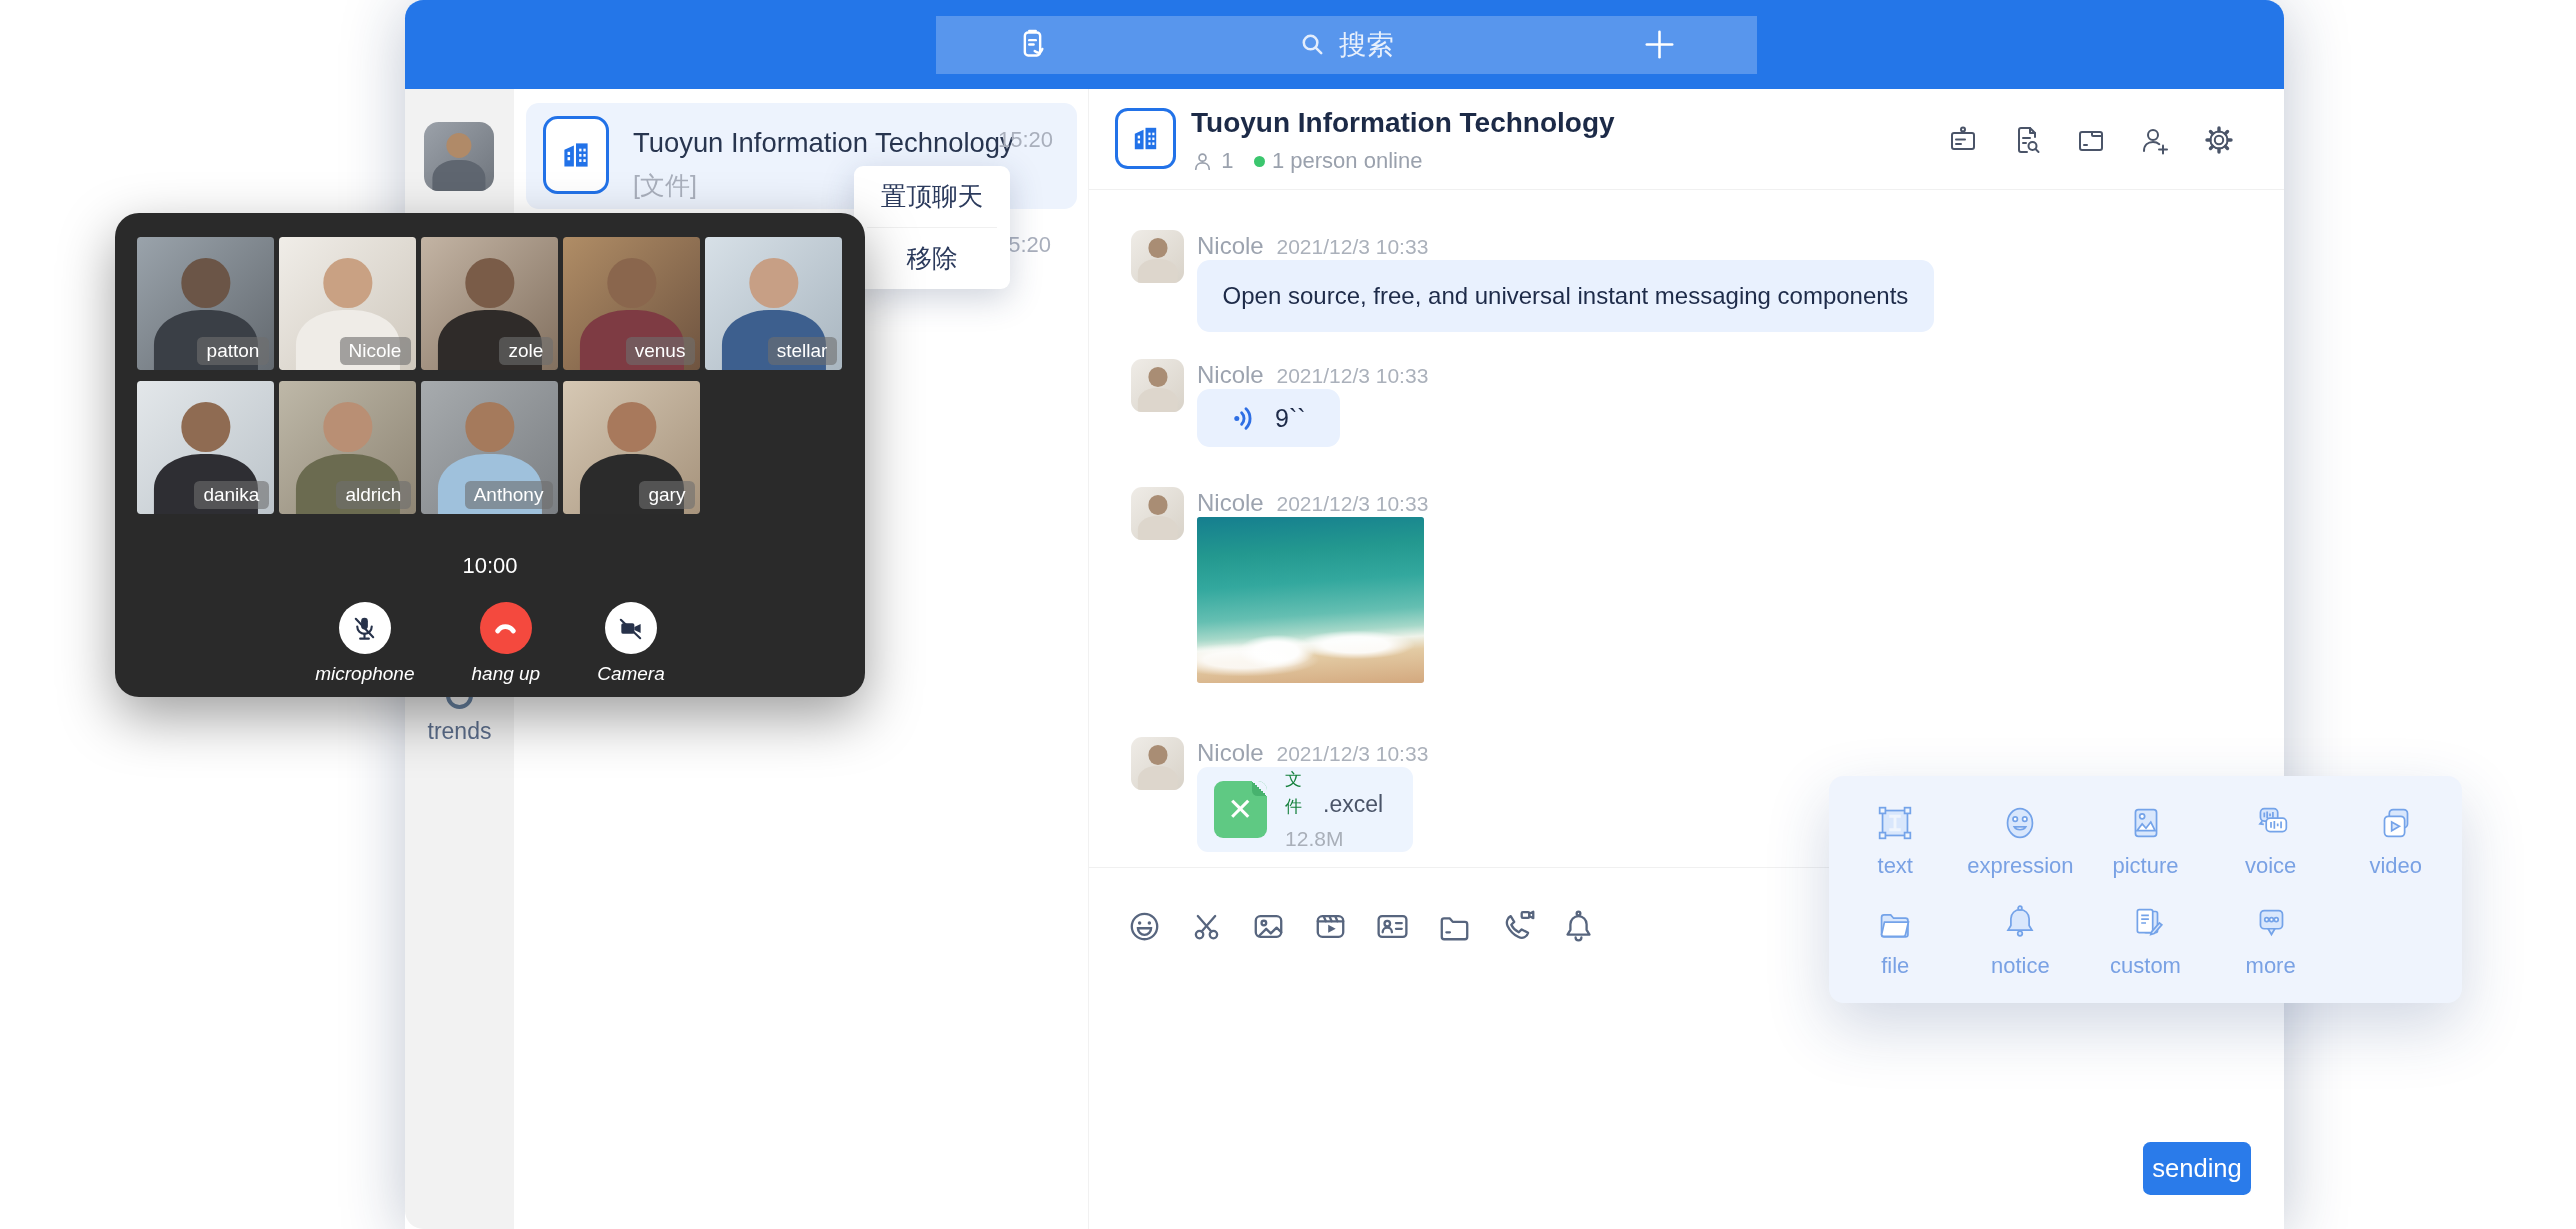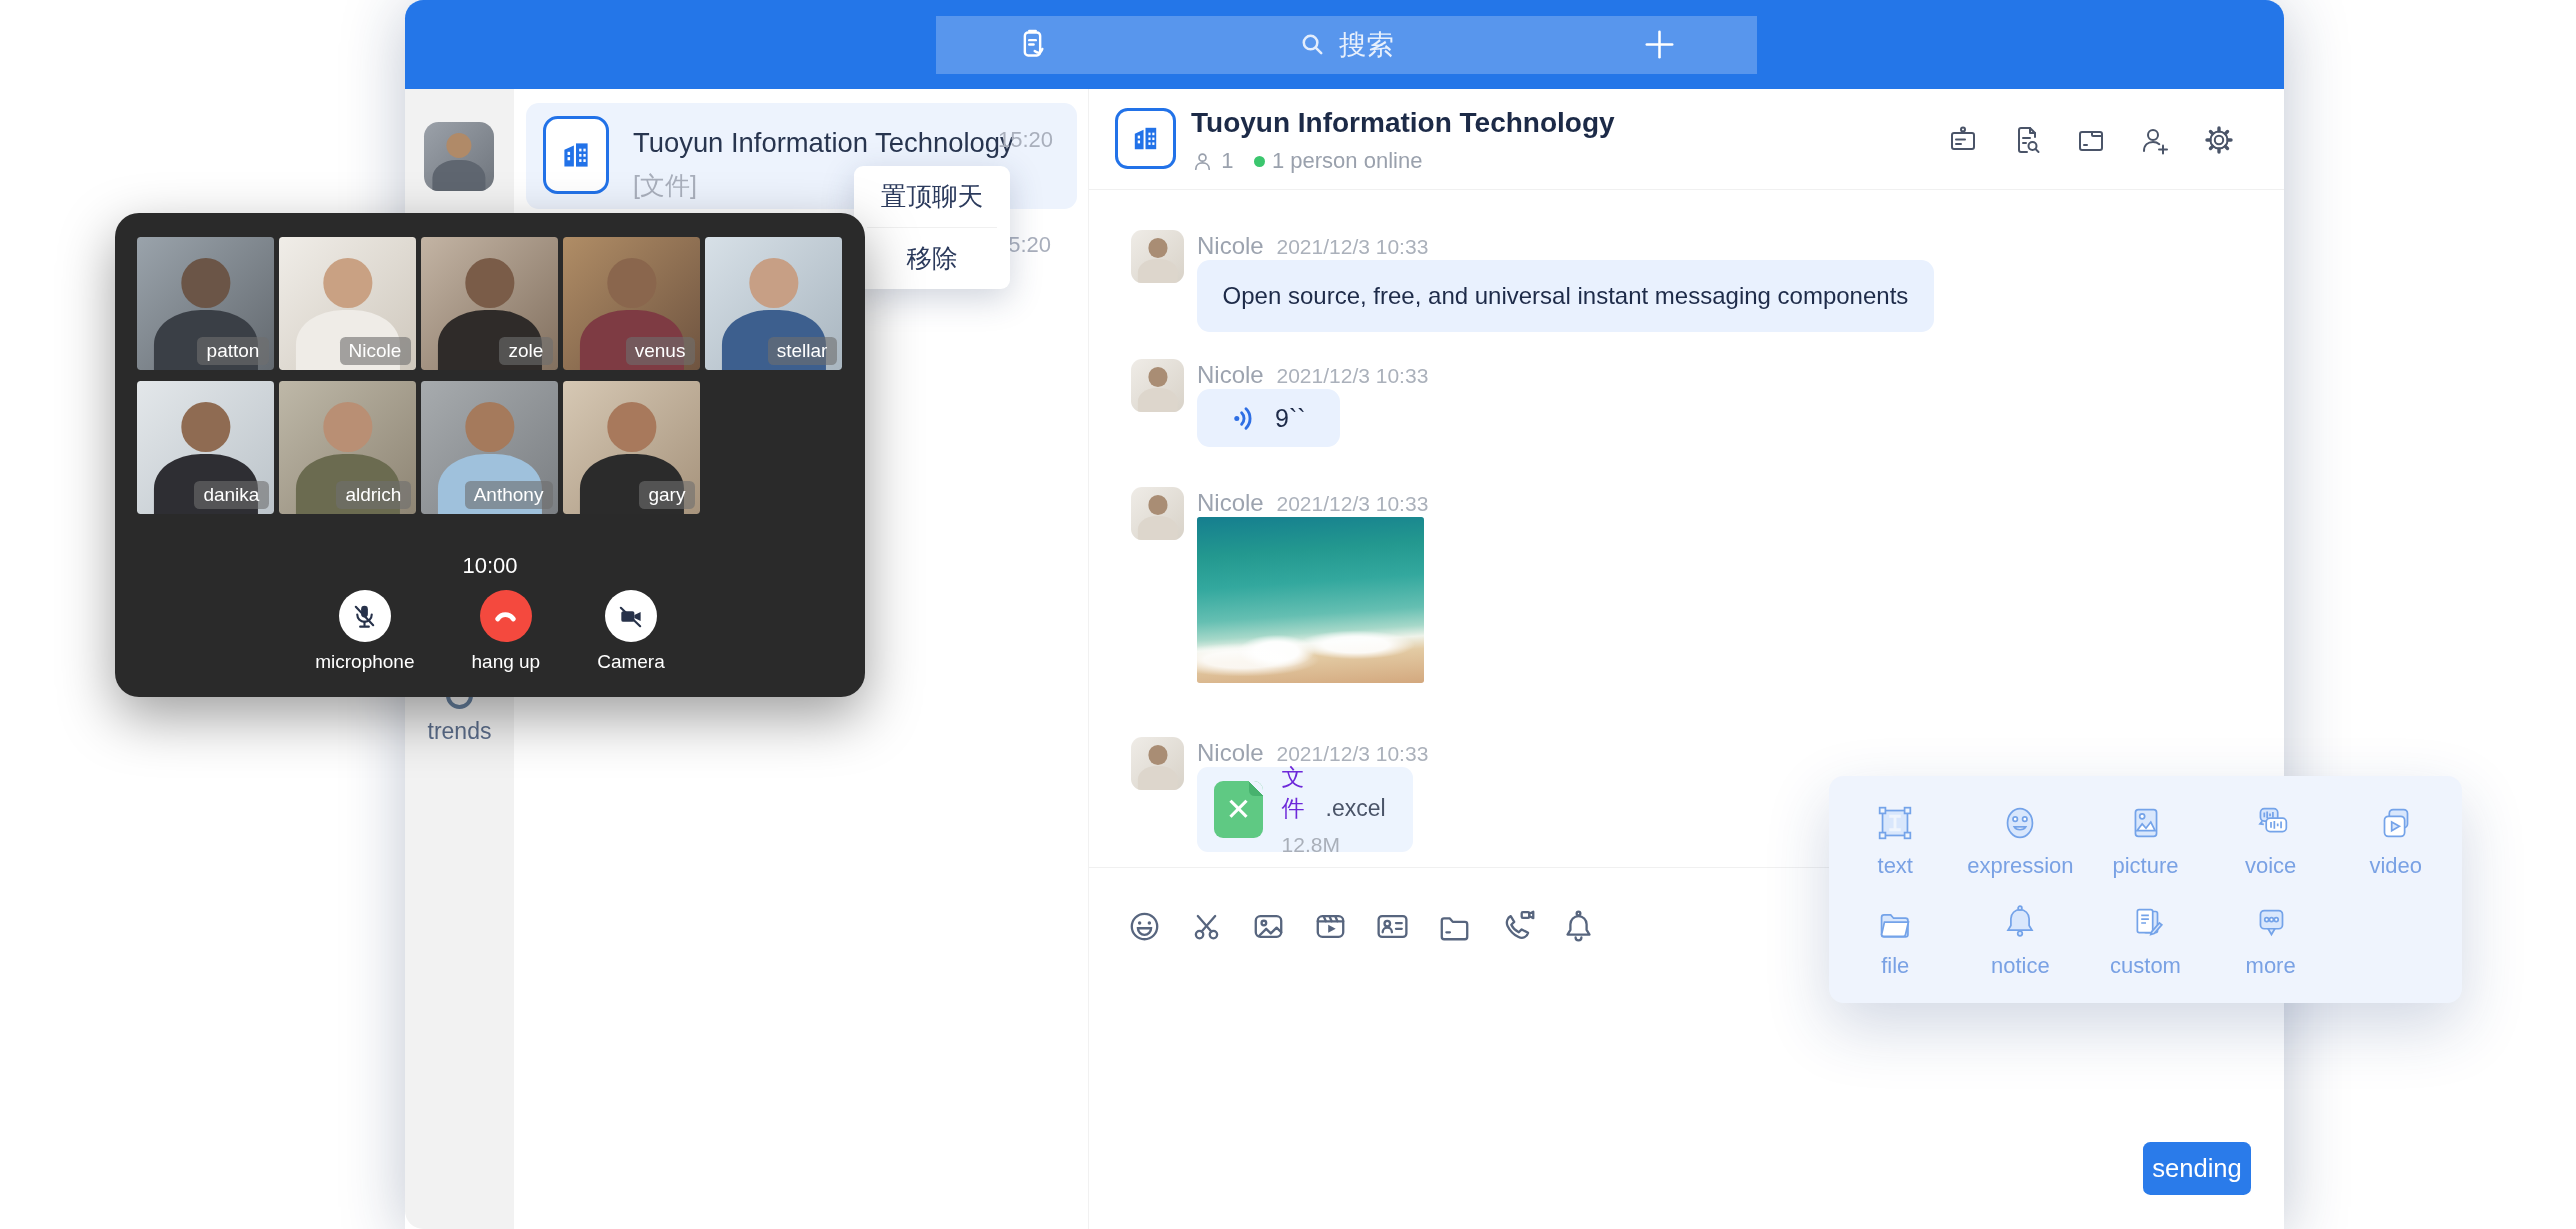--- a/index.html
+++ b/index.html
@@ -80,40 +80,40 @@
       radial-gradient(82px 20px at 70% 77%, rgba(255,255,255,.9) 40%, rgba(255,255,255,0) 72%),
       radial-gradient(110px 24px at 20% 86%, rgba(255,255,255,.85) 35%, rgba(255,255,255,0) 70%),
       linear-gradient(176deg,#157E8F 0%,#23988F 22%,#33A89E 40%,#65BFB2 58%,#A6D8C9 68%,#EFF3EA 74%,#E3CBA4 81%,#D3A87E 100%); }
   .file-card { display:flex; align-items:center; gap:18.3px; width:216px; height:85px;
     background:#EDF4FE; border-radius:11px; padding:0 16.5px; }
   .file-icon { position:relative; width:55px; height:57px; background:#5FC983; border-radius:9.1px;
     display:flex; align-items:center; justify-content:center; }
   .file-icon::after { content:""; position:absolute; right:0; top:0; width:14.6px; height:14.6px;
     background:linear-gradient(225deg,#EDF4FE 50%,#47B26E 50%); border-radius:0 9.1px 0 5.5px; }
   .file-x { color:#fff; font-size:31px; font-weight:700; line-height:1; }
-  .file-name { font-size:23px; color:#6d28d9; }
+  .file-name { font-size:17px; color:#15803d; }
   .file-ext { font-size:23px; color:#4A5468; margin-left:21px;text-align:center; }
   .file-size { font-size:21px; color:#A9AFB9; margin-top:9.1px; }
 
   .toolbar { position:absolute; left:0; right:0; top:778px; border-top:1.8px solid #F0F0F0;
     padding:40px 0 0 37px; display:flex; gap:25px; align-items:center; }
   .send-btn { position:absolute; right:33px; bottom:34px; width:108px; height:53px;
     background:#2A7BEA; color:#fff; font-size:25.6px; border:none; border-radius:7.3px;
     display:flex; align-items:center; justify-content:center; }
 
   
   .call-panel { position:absolute; left:115px; top:213px; width:750px; height:484px;
     background:#2A2A2A; border-radius:24px; box-shadow:0 20px 55px rgba(0,0,0,.38); z-index:50; }
   .tiles { position:absolute; left:22px; top:24px; width:706px;
     display:grid; grid-template-columns:repeat(5,137px); grid-auto-rows:133px; gap:11px 5px; }
   .tile { position:relative; border-radius:3.7px; overflow:hidden; }
   .tile-name { position:absolute; right:5.5px; bottom:5.5px; background:rgba(110,110,110,.6);
     color:#fff; font-size:19px; padding:2.7px 9.1px; border-radius:5.5px; z-index:2; }
   .call-timer { position:absolute; left:0; right:0; top:340px; text-align:center; color:#fff; font-size:22px; }
-  .call-controls { position:absolute; left:0; right:0; top:377px; display:flex; gap:57px; justify-content:center; }
+  .call-controls { position:absolute; left:0; right:0; top:389px; display:flex; gap:57px; justify-content:center;font-style:italic; }
   .ctl { display:flex; flex-direction:column; align-items:center; gap:9.1px; }
   .ctl-circle { width:52px; height:52px; border-radius:50%; background:#fff;
     display:flex; align-items:center; justify-content:center; }
   .ctl-circle.red { background:#F4493E; }
   .ctl-label { color:#fff; font-size:19px; }
 
   
   .type-panel { position:absolute; left:1829px; top:776px; width:633px; height:227px;
     background:#EFF4FD; border-radius:14.6px; box-shadow:0 24px 64px rgba(30,60,120,.20);
     z-index:60; display:grid; grid-template-columns:repeat(5,1fr); padding:24px 3.7px 16.5px; row-gap:12.8px; }

